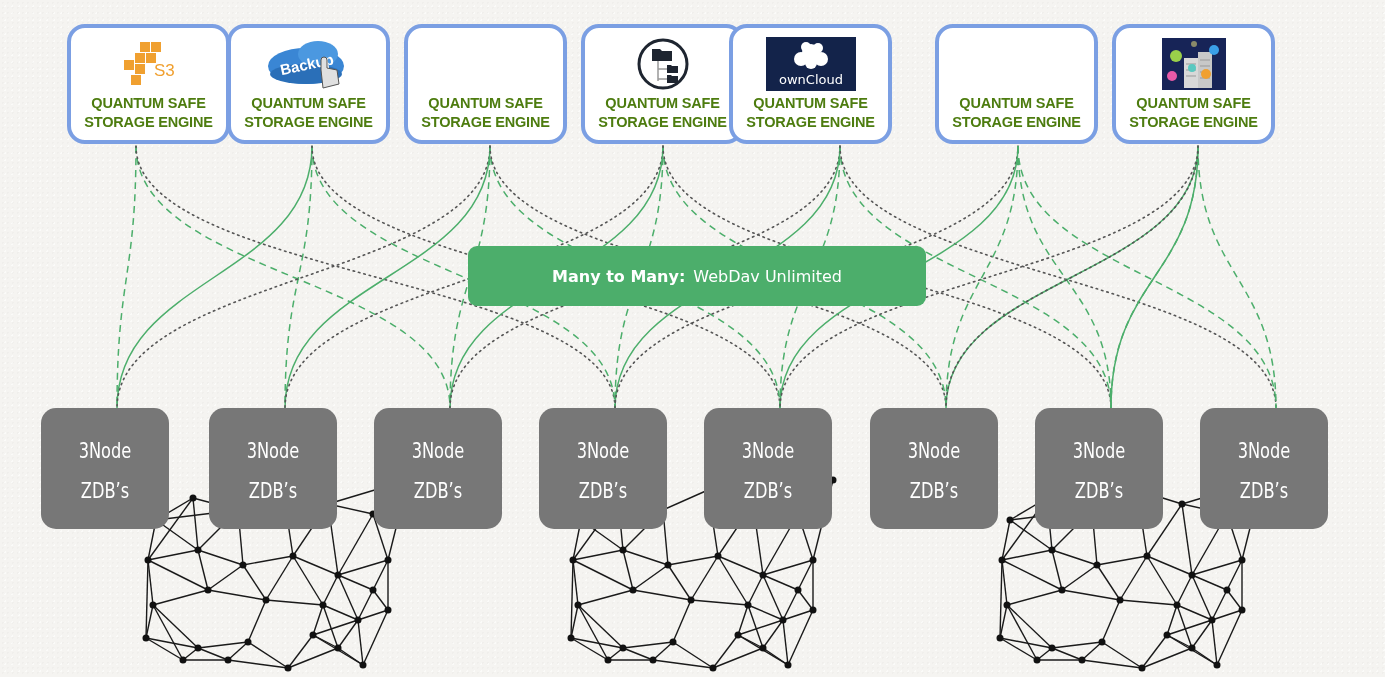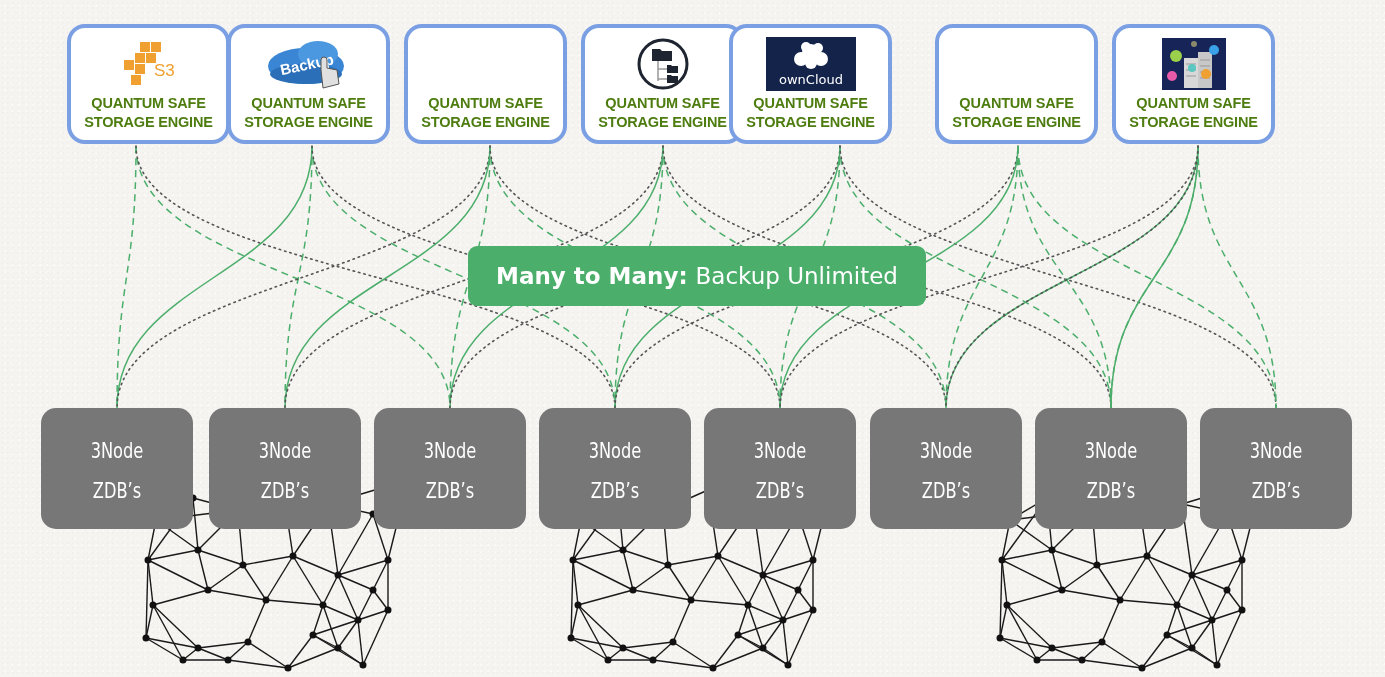--- a/index.html
+++ b/index.html
@@ -25,26 +25,26 @@
   }
   .engine .label {
     position:absolute; left:0; right:0; top:66px;
     font-family:"Liberation Sans", sans-serif; font-weight:bold;
     color:#4d7c0f; font-size:14.5px; line-height:19px; letter-spacing:-0.2px;
   }
   .banner {
     position:absolute; left:468px; top:246px; width:458px; height:60px;
     background:#4cae6b; border-radius:9px; color:#fff;
     display:flex; align-items:center; justify-content:center;
-    font-family:"DejaVu Sans", sans-serif; font-size:23px;
+    font-family:"DejaVu Sans", sans-serif; font-size:16px;
   }
   .banner b { font-weight:bold; margin-right:8px; }
   .banner span.light { font-weight:normal; }
   .node {
-    position:absolute; top:408px; width:152px; height:121px;
+    position:absolute; top:408px; width:128px; height:121px;
     background:#777777; border-radius:15px; color:#ffffff;
     text-align:center; font-family:"DejaVu Sans Condensed","DejaVu Sans", sans-serif;
   }
   .node .l1 { position:absolute; left:0; right:0; top:30px; font-size:22px; transform:scaleX(0.82); }
   .node .l2 { position:absolute; left:0; right:0; top:70px; font-size:22px; transform:scaleX(0.82); }
 </style>
 </head>
 <body>
 
 <svg id="connectors" width="1385" height="677">
@@ -492,21 +492,21 @@
     </svg>
   </div>
   <div class="label">
     <div>QUANTUM SAFE</div>
     <div>STORAGE ENGINE</div>
   </div>
 </div>
 
 <div class="banner">
   <b>Many to Many:</b>
-  <span class="light">Backup Unlimited</span>
+  <span class="light">WebDav Unlimited</span>
 </div>
 
 <div class="node" style="left:41px">
     <div class="l1">3Node</div>
     <div class="l2">ZDB’s</div>
   </div>
 <div class="node" style="left:209px">
     <div class="l1">3Node</div>
     <div class="l2">ZDB’s</div>
   </div>

